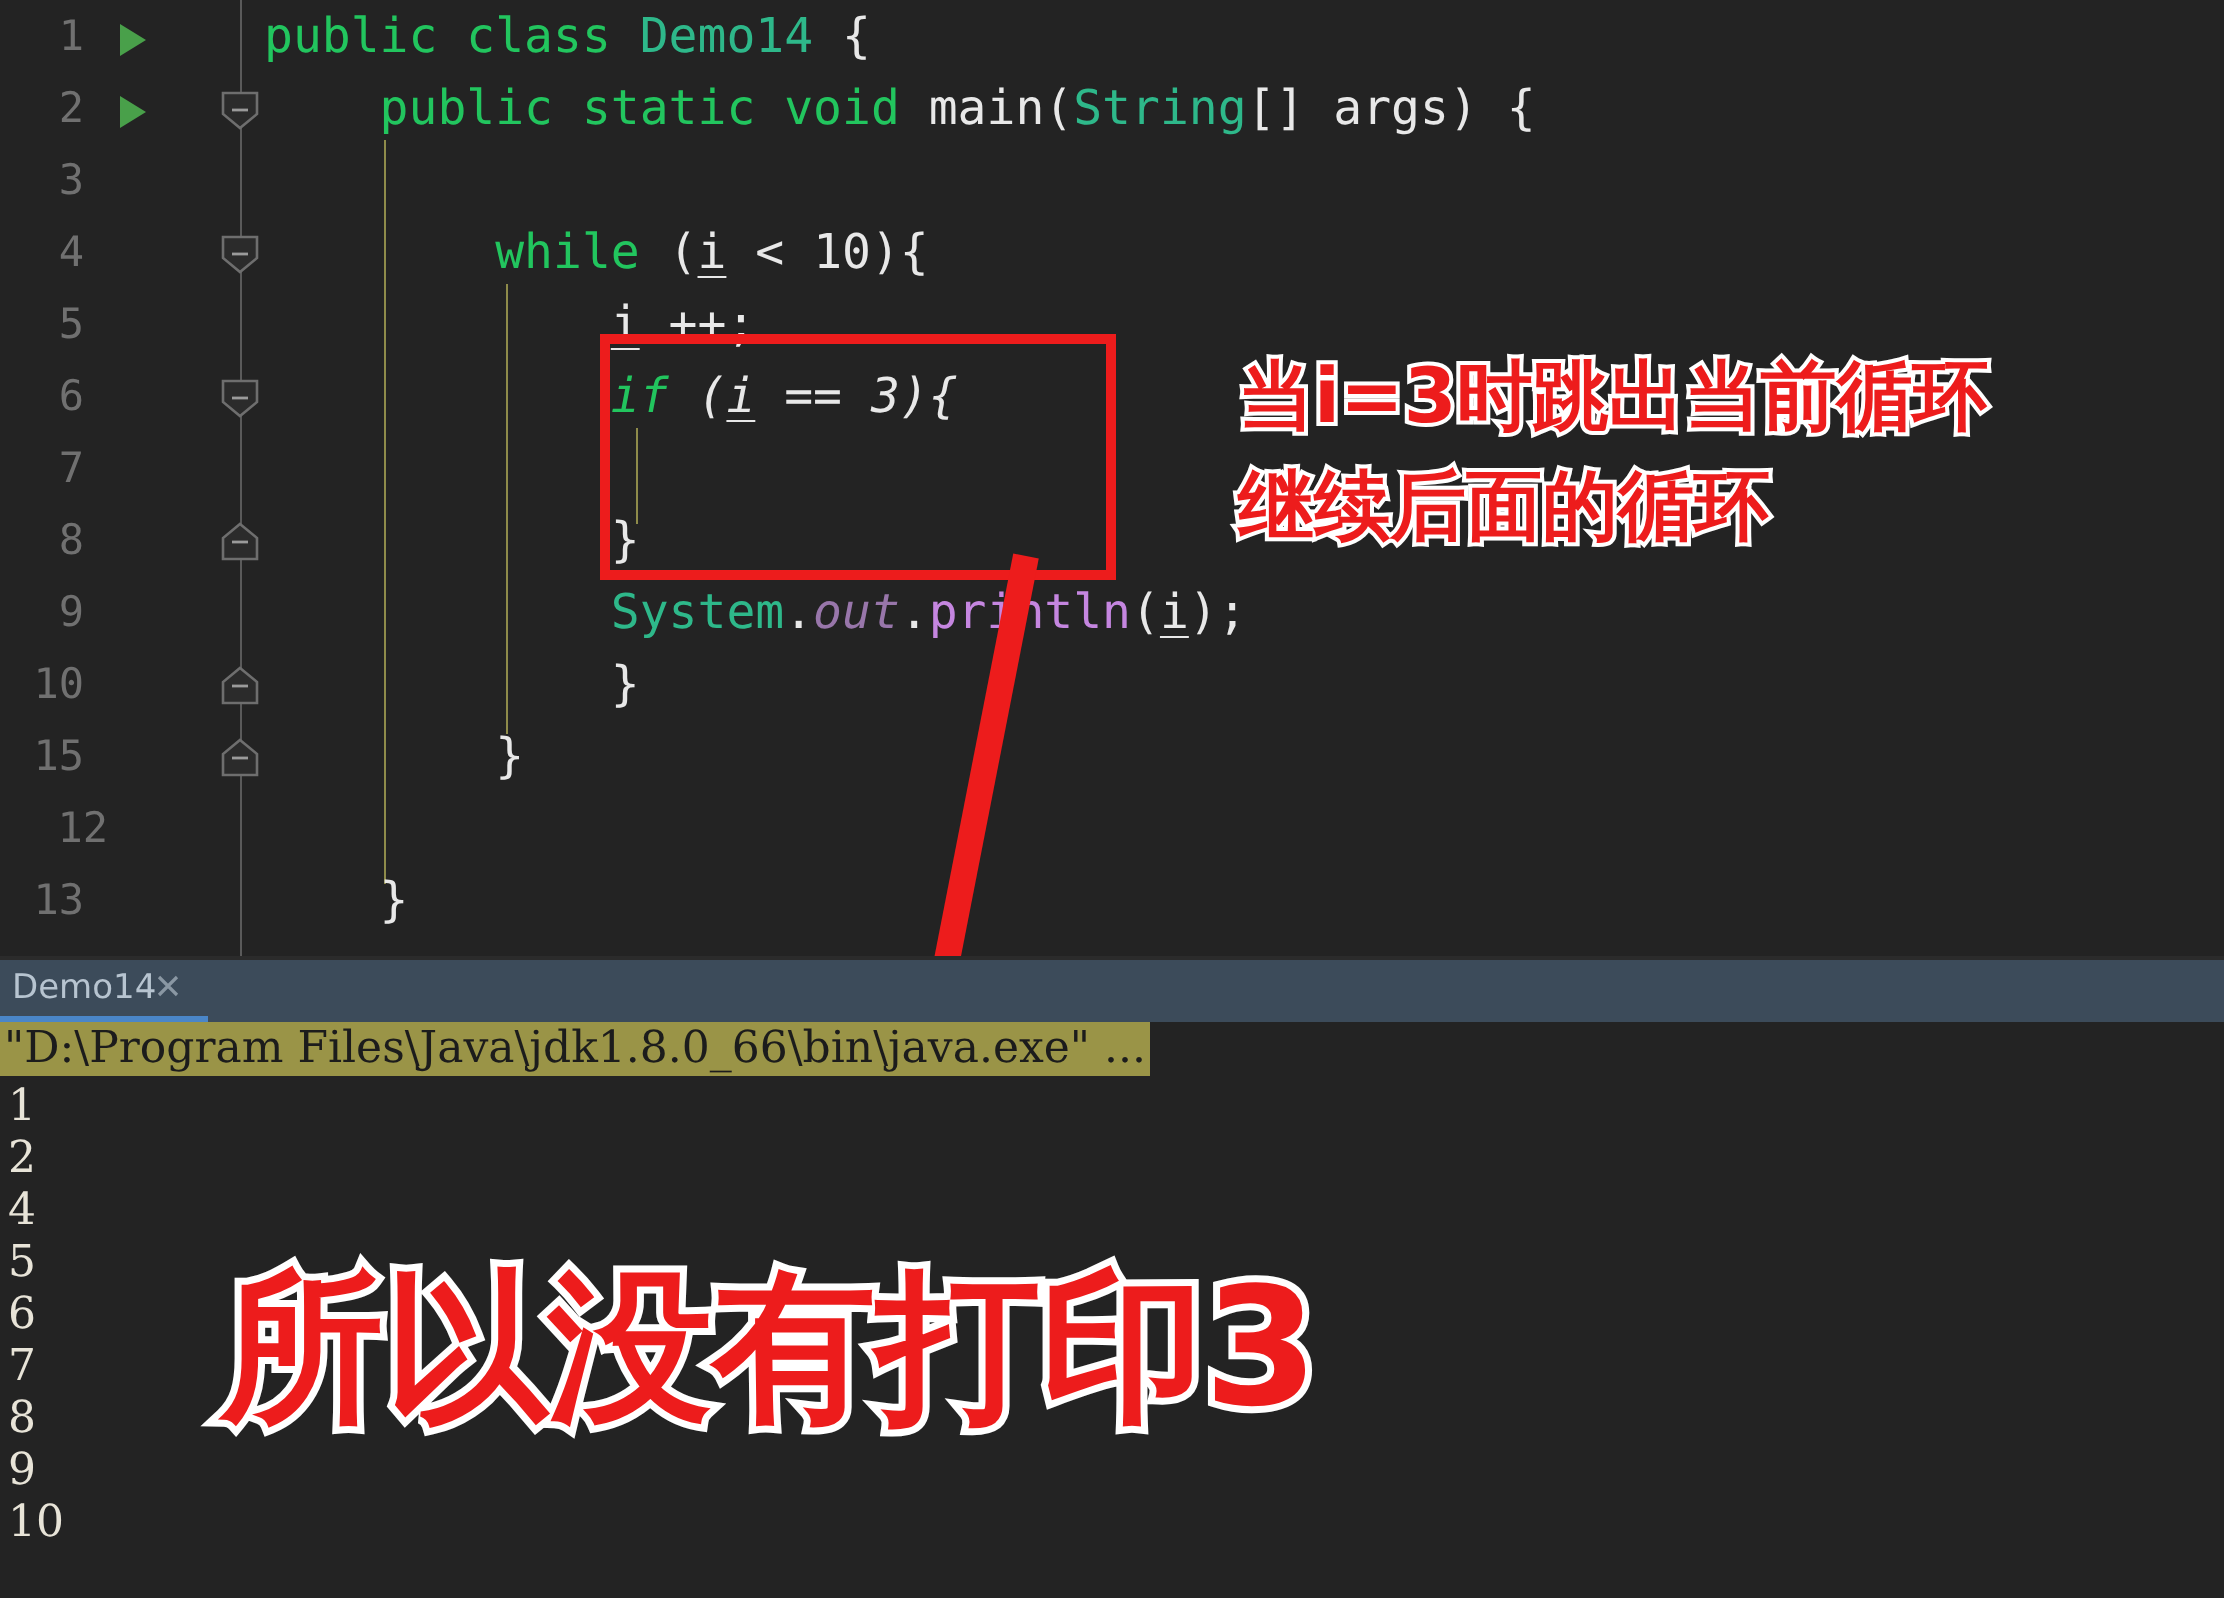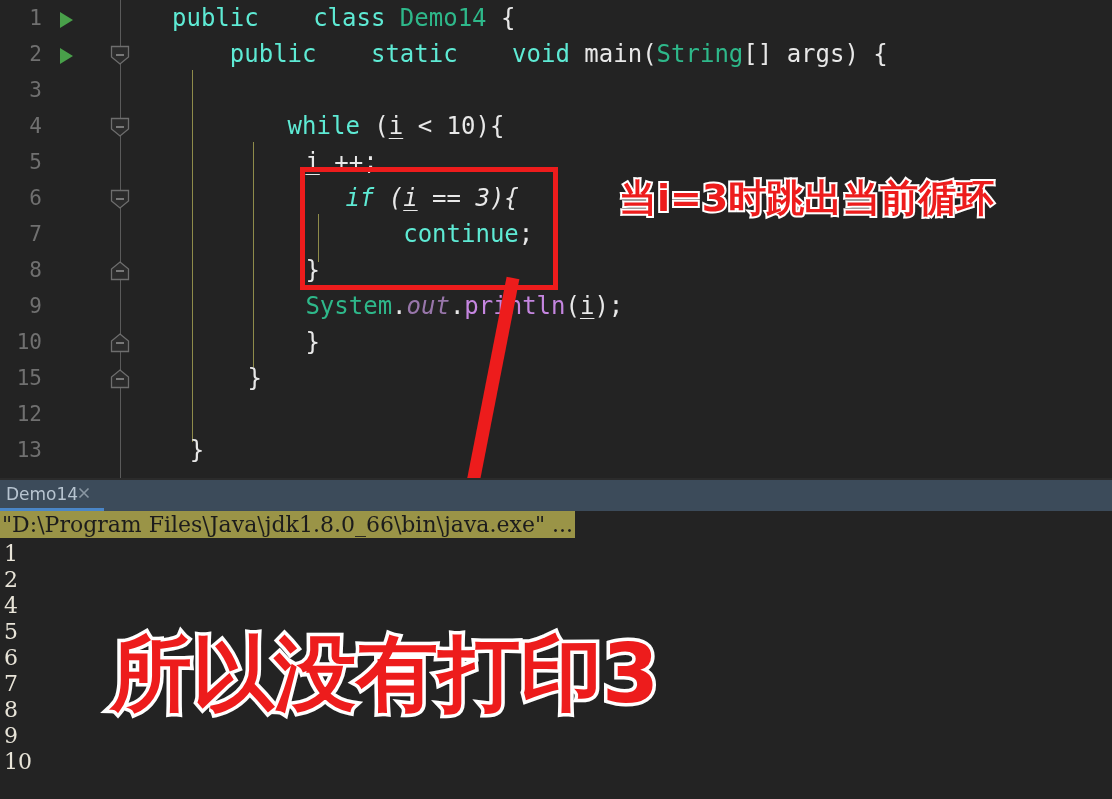--- a/index.html
+++ b/index.html
@@ -31,21 +31,21 @@
   
   .guide{position:absolute;width:1px;background:#8e8b4a;}
 
   .code{position:absolute;left:132px;top:0;width:980px;height:478px;}
   .cline{
     position:absolute;left:0;height:36px;line-height:36px;
     font-size:24px;white-space:pre;
     font-family:"DejaVu Sans Mono","Liberation Mono",monospace;
     color:#a9b7c6;
   }
-  .kw{color:#5eead4;margin-left:40px;}
+  .kw{color:#22c55e;}
   .cls{color:#2eb88a;}
   .pln{color:#e8e8e8;}
   .num{color:#e8e8e8;}
   .var{color:#e8e8e8;text-decoration:underline;text-underline-offset:4px;text-decoration-thickness:1px;}
   .fld{color:#9876aa;font-style:italic;font-weight:normal;}
   .mth{color:#c586e0;}
 
   
   .redbox{
     position:absolute;left:300px;top:167px;width:258px;height:123px;
@@ -112,21 +112,21 @@
           <div class="lnum" style="top: 36px;">2</div>
           <div class="lnum" style="top: 72px;">3</div>
           <div class="lnum" style="top: 108px;">4</div>
           <div class="lnum" style="top: 144px;">5</div>
           <div class="lnum" style="top: 180px;">6</div>
           <div class="lnum" style="top: 216px;">7</div>
           <div class="lnum" style="top: 252px;">8</div>
           <div class="lnum" style="top: 288px;">9</div>
           <div class="lnum" style="top: 324px;">10</div>
           <div class="lnum" style="top: 360px;">15</div>
-          <div class="lnum" style="top: 396px;">12</div>
+          <div class="lnum" style="top: 396px; padding-left: 12px;">12</div>
           <div class="lnum" style="top: 432px;">13</div>
         </div>
       <div id="gutter-runmarks">
           <div class="runmark" style="top: 0px;">
             <svg width="18" height="18" viewBox="0 0 18 18">
               <polygon points="3,1 16,9 3,17" fill="#49a04a"></polygon>
             </svg>
           </div>
           <div class="runmark" style="top: 36px;">
             <svg width="18" height="18" viewBox="0 0 18 18">
@@ -177,38 +177,38 @@
     <div class="guide" style="left:192px;top:70px;height:372px;"></div>
     <div class="guide" style="left:253px;top:142px;height:225px;"></div>
     <div class="guide" style="left:318px;top:214px;height:48px;"></div>
 
     <div class="code" id="code-lines">
         <div class="cline" style="top: 0px;"><span class="kw">public </span><span class="kw">class </span><span class="cls">Demo14</span><span class="pln"> {</span></div>
         <div class="cline" style="top: 36px;"><span class="pln">    </span><span class="kw">public </span><span class="kw">static </span><span class="kw">void </span><span class="pln">main</span><span class="pln">(</span><span class="cls">String</span><span class="pln">[] args) {</span></div>
         <div class="cline" style="top: 108px;"><span class="pln">        </span><span class="kw">while </span><span class="pln">(</span><span class="var">i</span><span class="pln"> &lt; </span><span class="num">10</span><span class="pln">){</span></div>
         <div class="cline" style="top: 144px;"><span class="pln">            </span><span class="var">i</span><span class="pln"> ++;</span></div>
         <div class="cline" style="top: 180px; font-style: italic;"><span class="pln">            </span><span class="kw">if </span><span class="pln">(</span><span class="var">i</span><span class="pln"> == </span><span class="num">3</span><span class="pln">){</span></div>
-        <div class="cline" style="top: 216px;"><span class="pln">                </span><span class="kw">continue</span><span class="pln">;</span></div>
         <div class="cline" style="top: 252px;"><span class="pln">            }</span></div>
         <div class="cline" style="top: 288px;"><span class="pln">            </span><span class="cls">System</span><span class="pln">.</span><span class="fld">out</span><span class="pln">.</span><span class="mth">println</span><span class="pln">(</span><span class="var">i</span><span class="pln">);</span></div>
         <div class="cline" style="top: 324px;"><span class="pln">            }</span></div>
         <div class="cline" style="top: 360px;"><span class="pln">        }</span></div>
         <div class="cline" style="top: 396px;"><span class="pln"></span></div>
         <div class="cline" style="top: 432px;"><span class="pln">    }</span></div>
       </div>
   </div>
 
   <div class="redbox"></div>
 
   <svg class="arrow" viewBox="0 0 220 400">
     <line x1="133" y1="18" x2="72" y2="330" stroke="#ed1c1c" stroke-width="13" stroke-linecap="butt"></line>
     <polygon points="67,368 39,300 97,308" fill="#ed1c1c"></polygon>
   </svg>
 
   <div class="cn-note cn-note-1">当i=3时跳出当前循环</div>
+  <div class="cn-note cn-note-2">继续后面的循环</div>
 
   <div class="tabbar">
     <div class="topline"></div>
     <div class="tab">
       <div class="tlabel">Demo14</div>
       <svg class="tclose" viewBox="0 0 16 16">
         <path d="M3.5 3.5 L12.5 12.5 M12.5 3.5 L3.5 12.5" stroke="#8a97a3" stroke-width="1.6" fill="none"></path>
       </svg>
       <div class="tunder"></div>
     </div>

